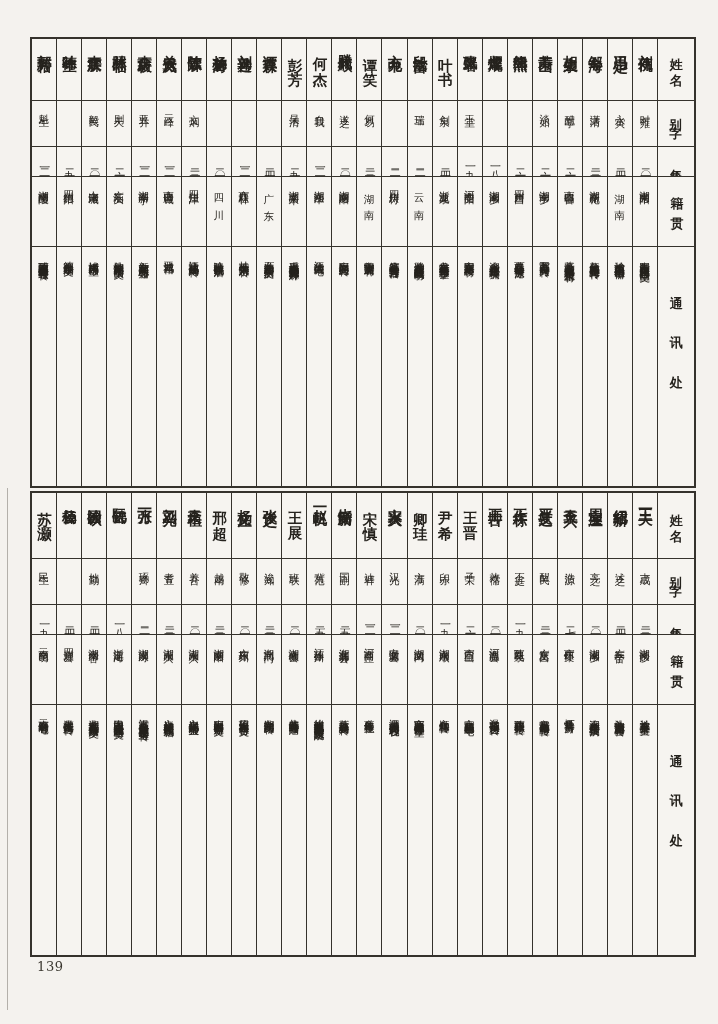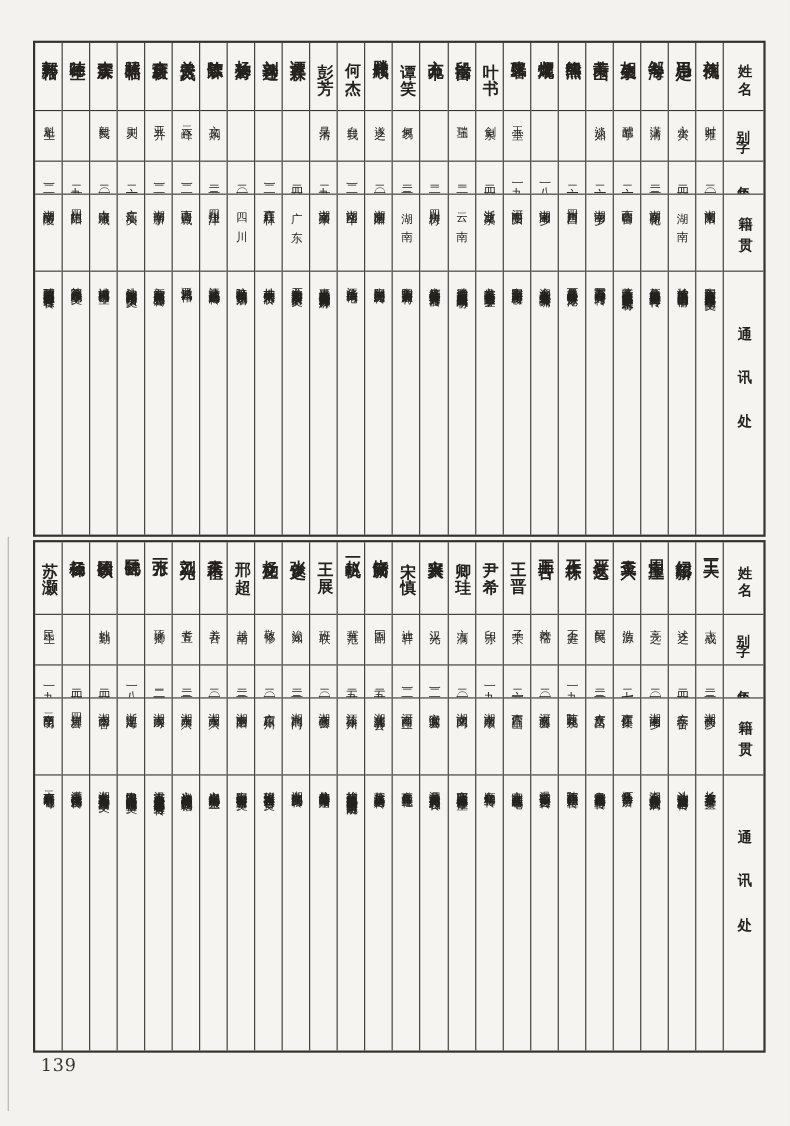--- a/index.html
+++ b/index.html
@@ -56,21 +56,21 @@
   
   .head-col .vtext{font-weight:700;font-size:13px;}
   .head-name{letter-spacing:1.2em !important;padding-top:9px !important;}
   .t-bot .head-name{padding-top:11px !important;}
   .head-zi{letter-spacing:.7em !important;padding-top:7px !important;font-size:12.5px !important;}
   .head-age{letter-spacing:.15em !important;font-size:11.5px !important;}
   .head-origin{letter-spacing:1.5em !important;padding-top:10px !important;}
   .head-addr{letter-spacing:3.1em !important;padding-top:38px !important;}
   .page-number{
     position:absolute;left:37px;top:959px;
-    font-family:"DejaVu Serif",serif;font-size:16px;color:#3a372f;
+    font-family:"DejaVu Serif",serif;font-size:13px;color:#3a372f;
     letter-spacing:.05em;
   }
 </style>
 </head>
 <body>
 
 <div class="page">
 
   <div class="vtable t-top">
     <div class="col head-col">

